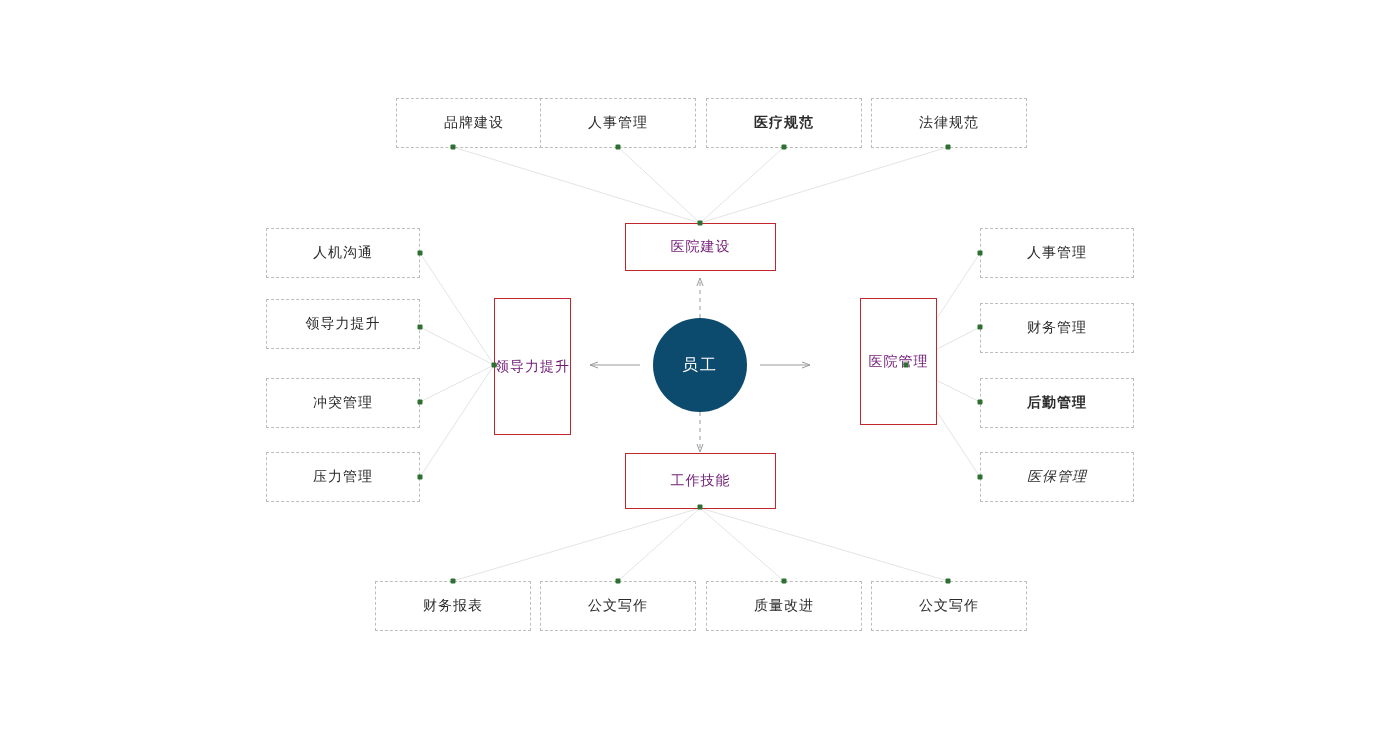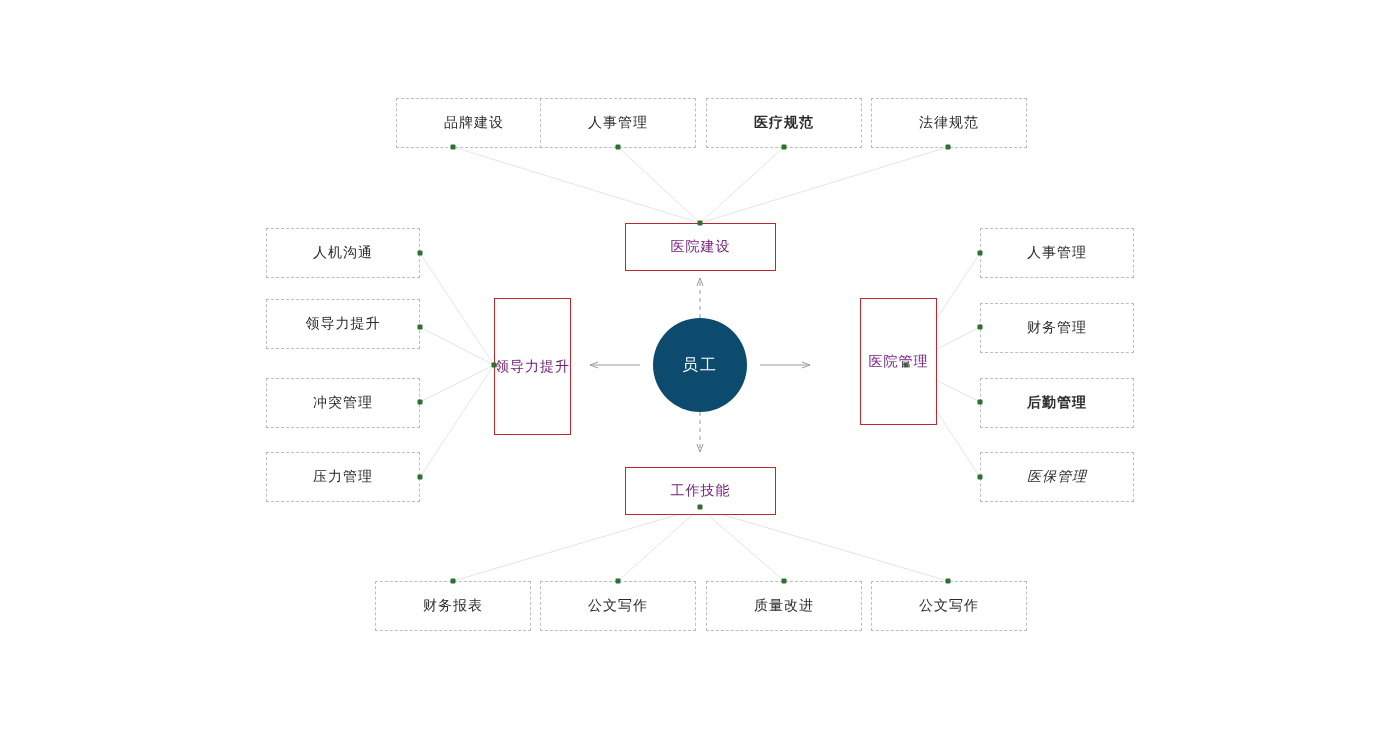--- a/index.html
+++ b/index.html
@@ -184,21 +184,21 @@
   </div>
 
   <div class="node cat" style="left:494px; top:298px; width:77px; height:137px;">
     <span>领导力提升</span>
   </div>
 
   <div class="node cat" style="left:829px; top:298px; width:77px; height:127px;margin-left:31px;">
     <span>医院管理</span>
   </div>
 
-  <div class="node cat" style="left:625px; top:467px; width:151px; height:48px;">
+  <div class="node cat" style="left:625px; top:453px; width:151px; height:56px;">
     <span>工作技能</span>
   </div>
 
   <div class="hub" style="left:653px; top:318px; width:94px; height:94px;">
     <span>员工</span>
   </div>
 
   <div class="dot" style="left:453px; top:147px;"></div>
   <div class="dot" style="left:618px; top:147px;"></div>
   <div class="dot" style="left:784px; top:147px;"></div>

